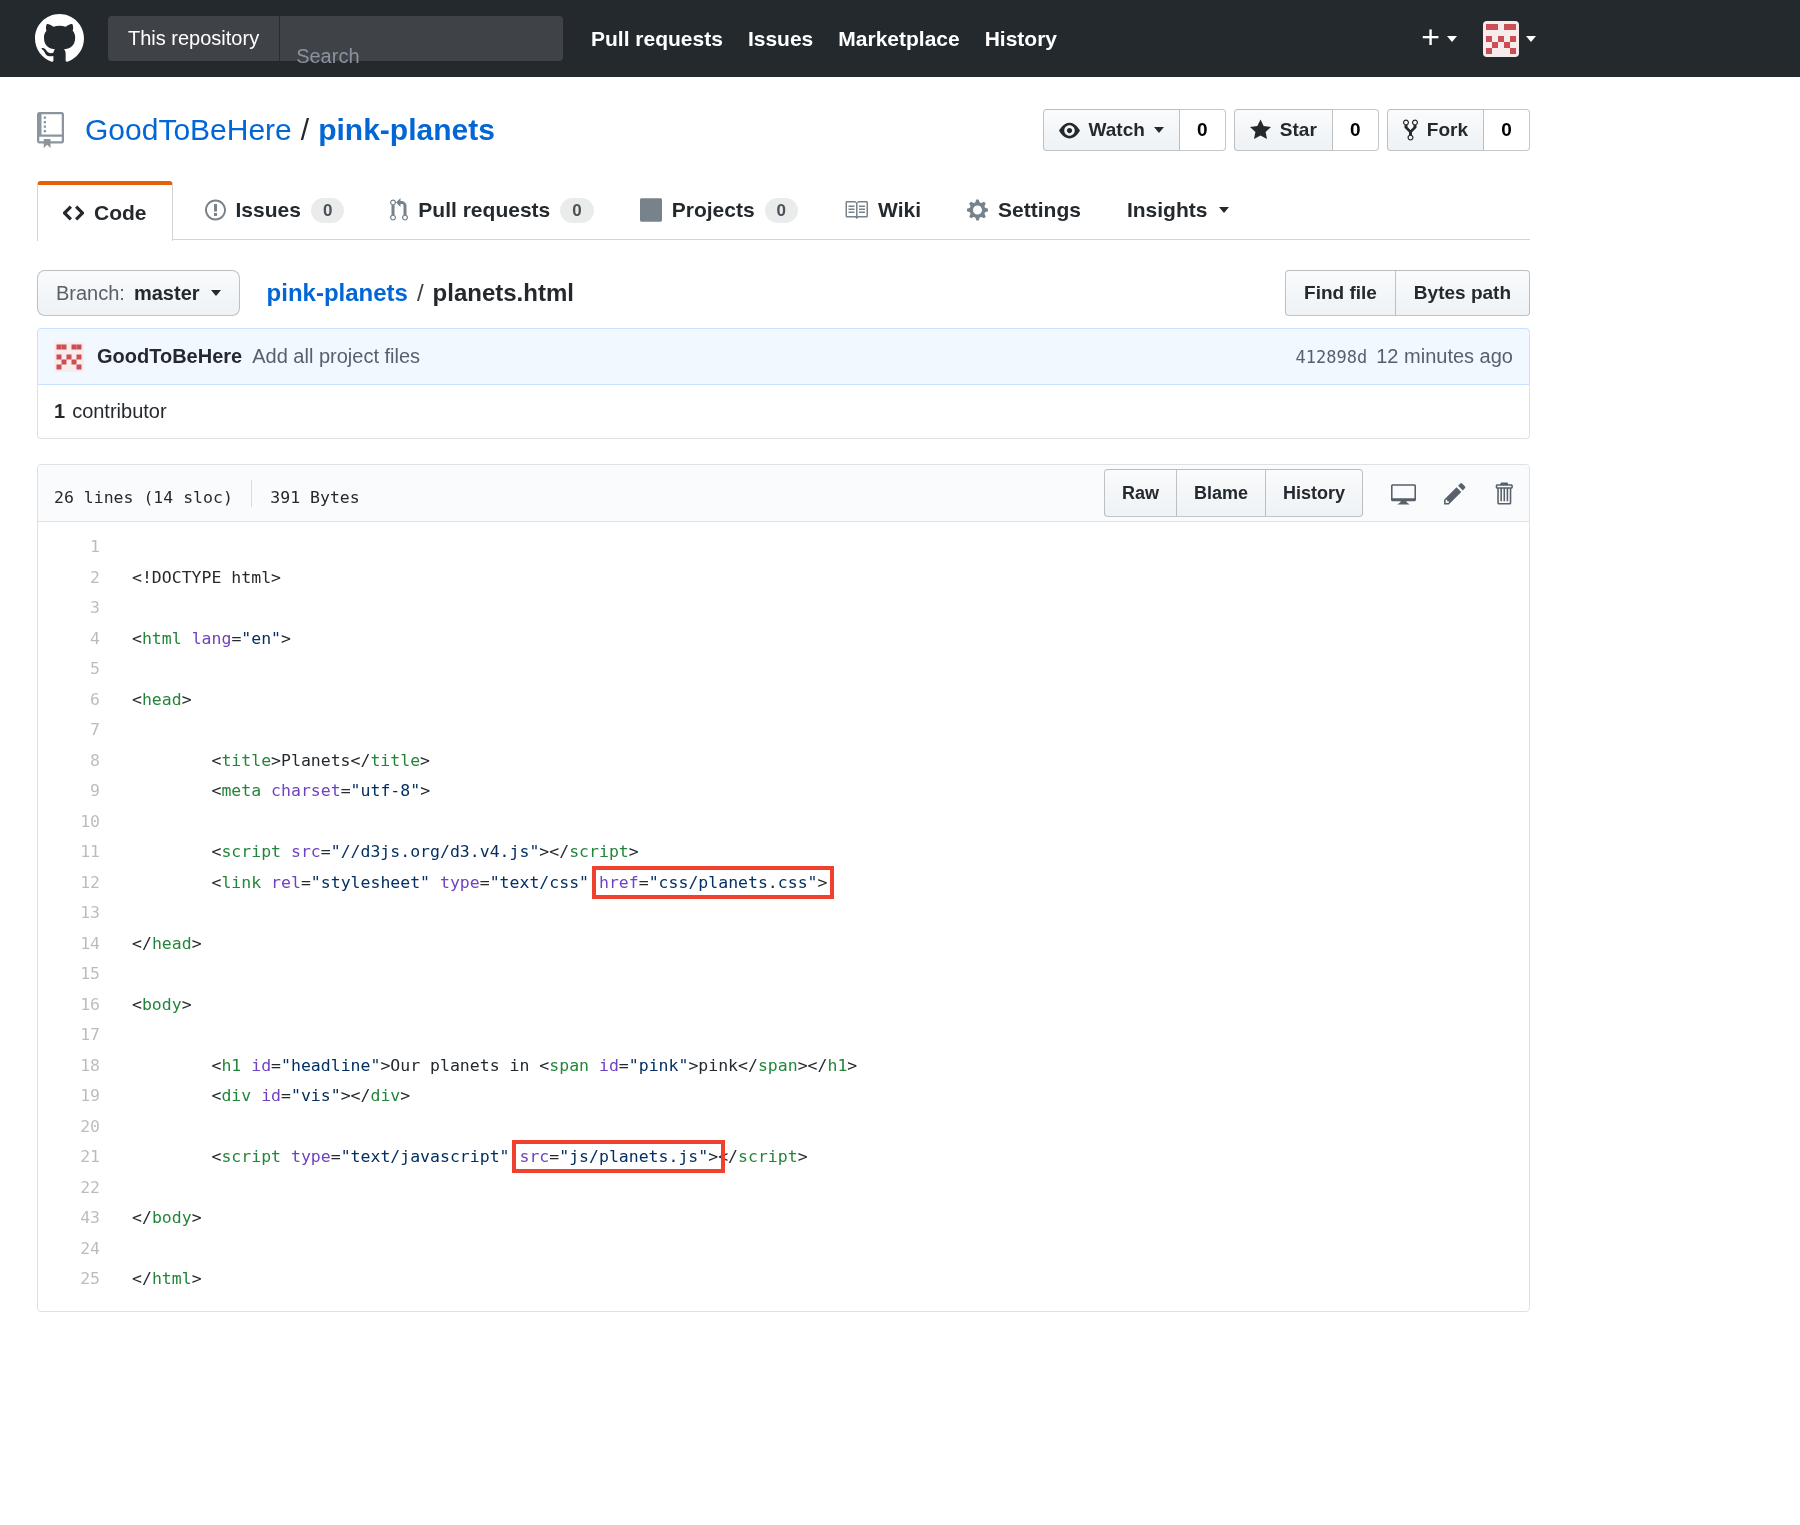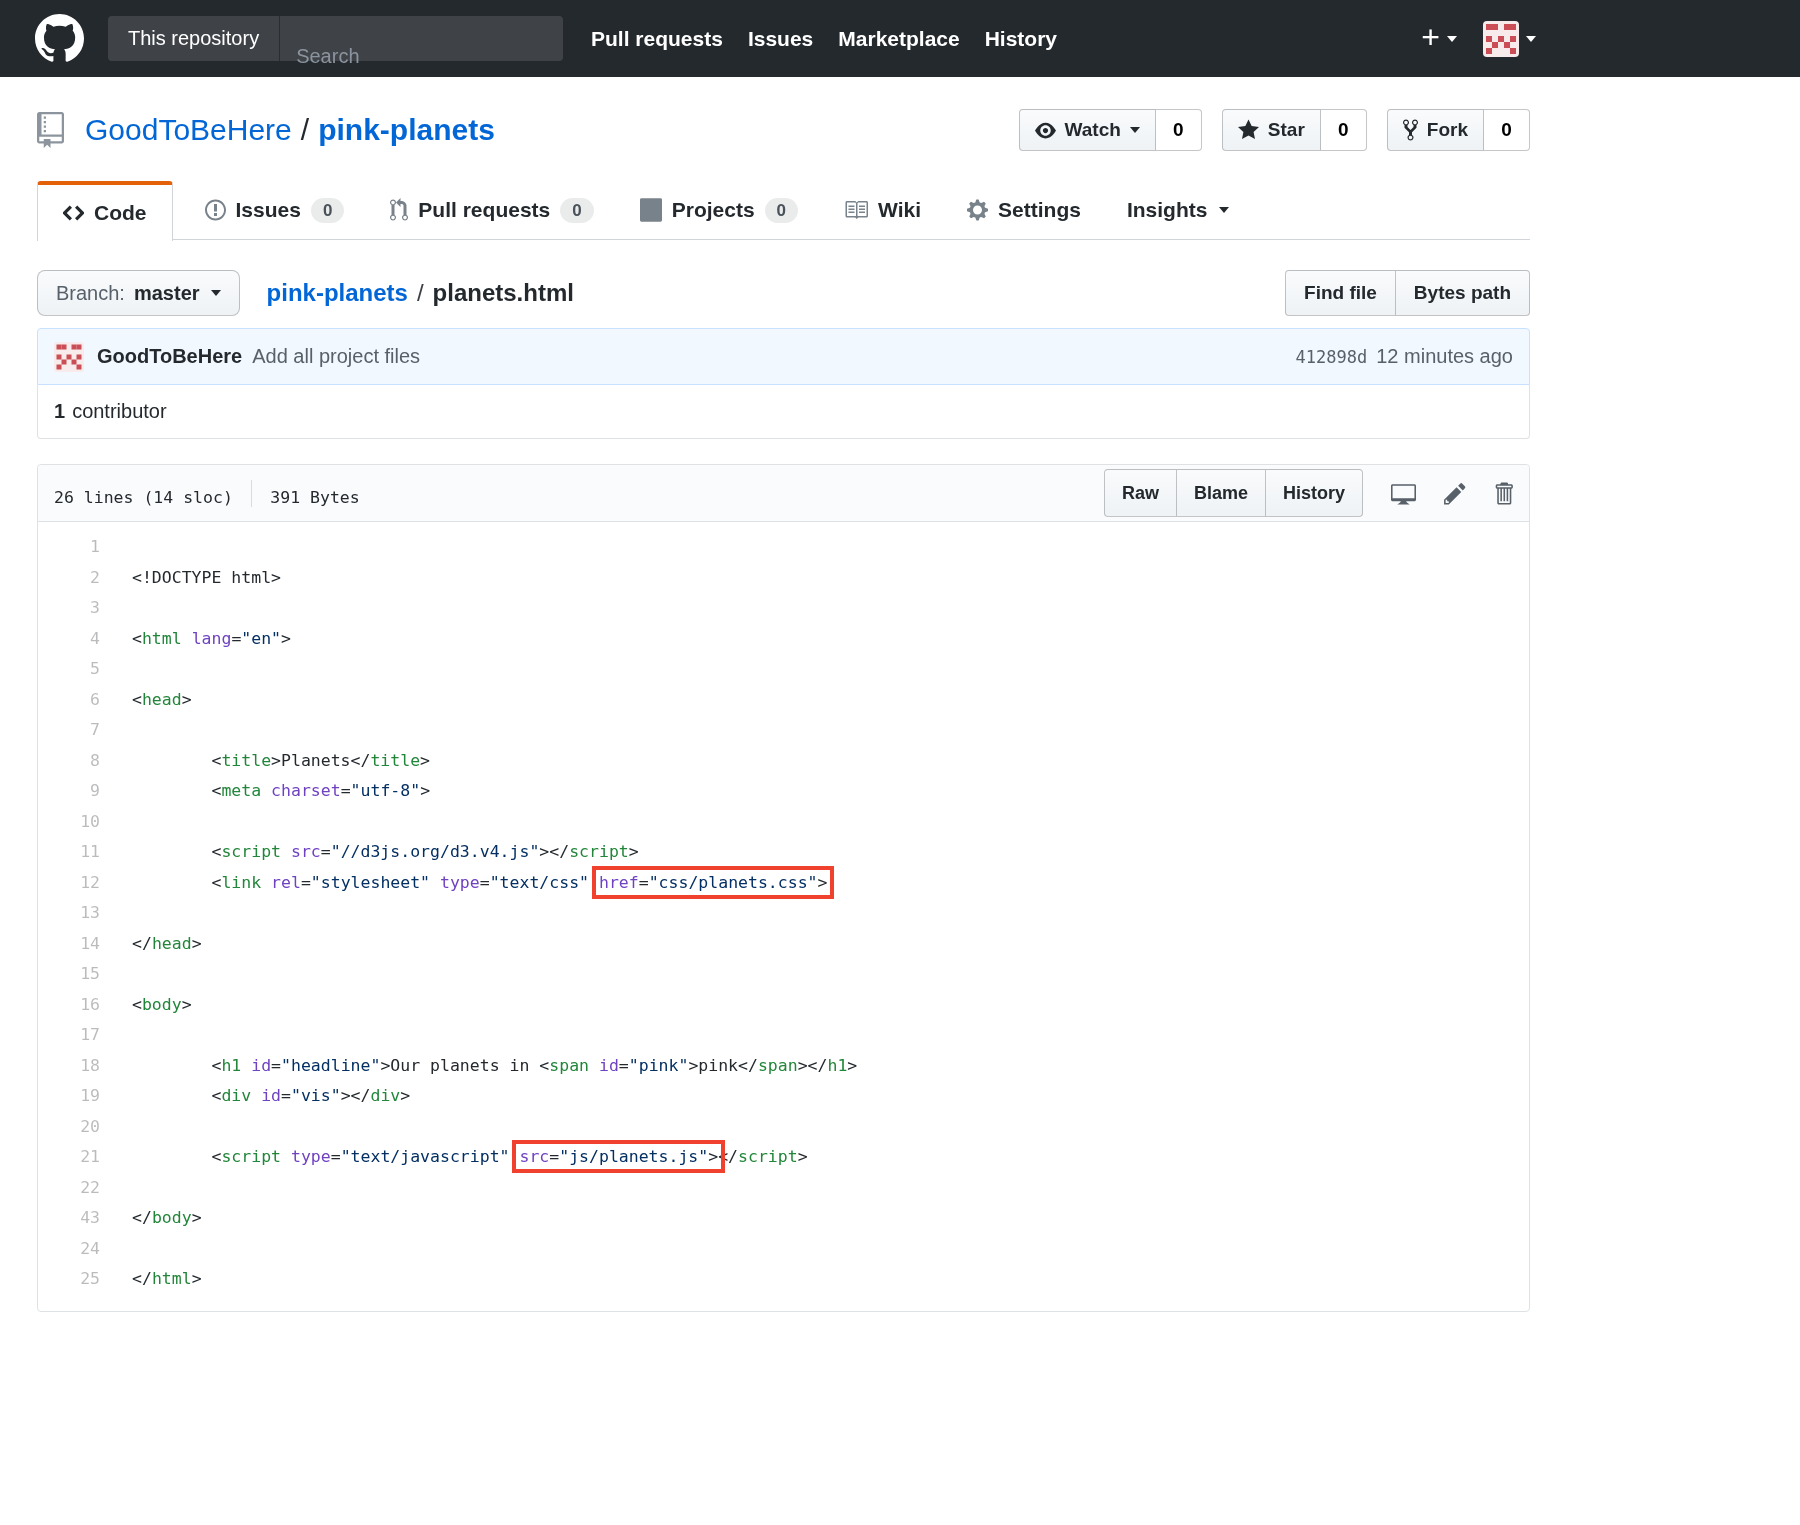--- a/index.html
+++ b/index.html
@@ -44,21 +44,21 @@
   
   .container { width:1493px; margin-left:37px; }
 
   
   .repo-head { display:flex; align-items:center; margin-top:32px; height:42px; }
   .repo-icon svg { width:27px; height:36px; fill:#8c959d; display:block; margin-right:11px; }
   .repo-title { font-size:30px; white-space:nowrap; }
   .repo-title a { color:#0366d6; text-decoration:none; }
   .repo-sep { color:#24292e; margin:0 9px; }
   .repo-name { font-weight:700; }
-  .repo-actions { margin-left:auto; display:flex; gap:20px; }
+  .repo-actions { margin-left:auto; display:flex; gap:8px; }
   .btn-group-social { display:flex; }
   .social-btn {
     display:flex; align-items:center; gap:9px; height:42px; padding:0 15px;
     background:linear-gradient(-180deg,#fafbfc,#eff3f6 90%);
     border:1.5px solid rgba(27,31,35,0.25); border-radius:4px 0 0 4px;
     font-size:19px; font-weight:700; color:#24292e; cursor:pointer;
   }
   .social-btn svg { fill:#24292e; }
   .social-count {
     display:flex; align-items:center; justify-content:center; height:42px; min-width:46px;

